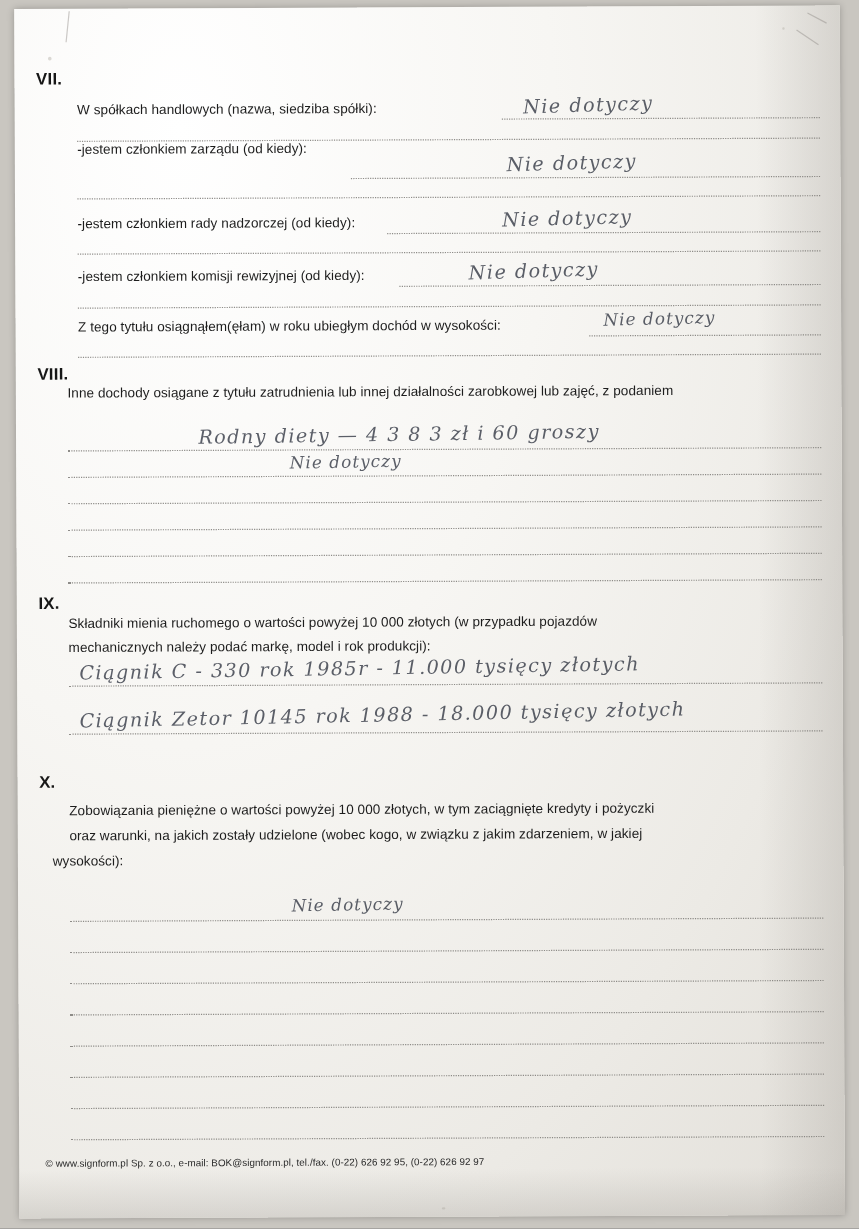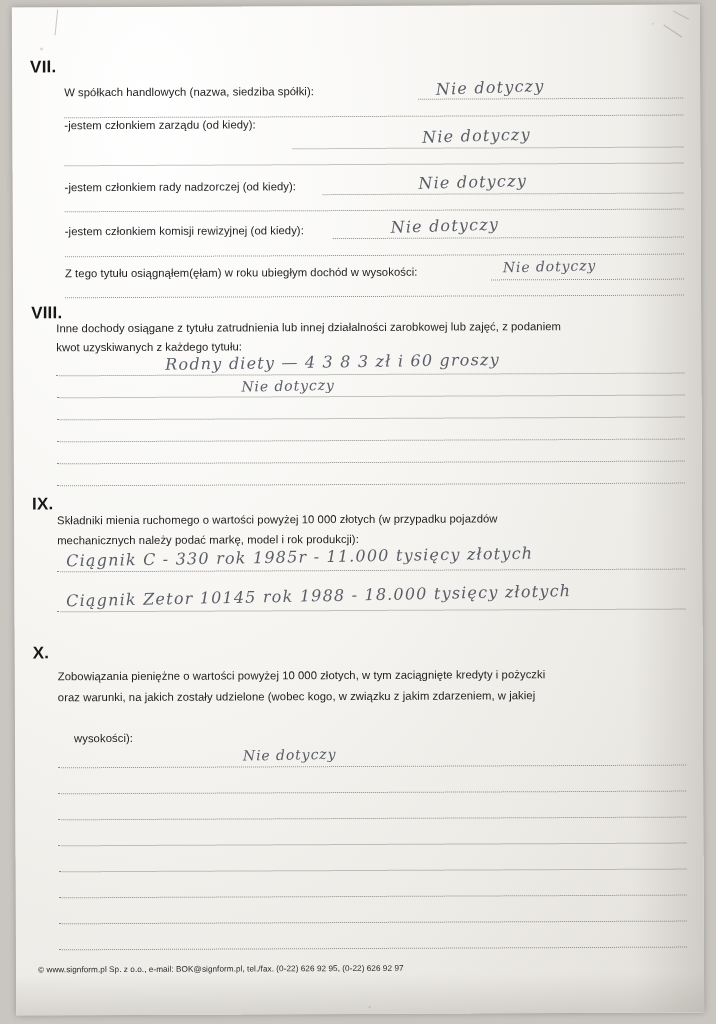--- a/index.html
+++ b/index.html
@@ -43,21 +43,21 @@
     background: linear-gradient(to bottom, rgba(190,186,180,0) 0%, rgba(160,156,150,0.30) 100%);
     pointer-events: none;
   }
   .content {
     position: absolute;
     left: 0; top: 0; right: 0; bottom: 0;
     color: #1b1b1b;
   }
   .sect-num {
     position: absolute;
-    font-size: 17px;
+    font-size: 14px;
     font-weight: bold;
     color: #171717;
     letter-spacing: 0.2px;
   }
   .ptext {
     position: absolute;
     font-size: 11.3px;
     line-height: 17px;
     color: #1d1d1d;
     letter-spacing: 0.05px;
@@ -140,21 +140,20 @@
       <div class="rule" style="left:52px;top:249px;width:619px;"></div>
 
       <div class="ptext" style="left:52px;top:258px;">Z tego tytułu osiągnąłem(ęłam) w roku ubiegłym dochód w wysokości:</div>
       <div class="rule" style="left:478px;top:274px;width:193px;"></div>
       <div class="hand med" style="left:490px;top:254px;transform:rotate(-1.1deg);">Nie dotyczy</div>
       <div class="rule" style="left:52px;top:290px;width:619px;"></div>
 
       <div class="sect-num" style="left:18px;top:296px;">VIII.</div>
 
       <div class="ptext" style="left:43px;top:313px;">Inne dochody osiągane z tytułu zatrudnienia lub innej działalności zarobkowej lub zajęć, z podaniem</div>
-      <div class="ptext" style="left:43px;top:332px;">kwot uzyskiwanych z każdego tytułu:</div>
 
       <div class="rule" style="left:43px;top:368px;width:628px;"></div>
       <div class="hand big" style="left:152px;top:348px;transform:rotate(-0.6deg);">Rodny diety   —   4 3 8 3 zł i 60 groszy</div>
 
       <div class="rule" style="left:43px;top:390px;width:628px;"></div>
       <div class="hand med" style="left:228px;top:372px;transform:rotate(-0.8deg);">Nie dotyczy</div>
 
       <div class="rule" style="left:43px;top:412px;width:628px;"></div>
       <div class="rule" style="left:43px;top:434px;width:628px;"></div>
       <div class="rule" style="left:43px;top:456px;width:628px;"></div>
@@ -168,21 +167,21 @@
       <div class="rule" style="left:43px;top:564px;width:628px;"></div>
       <div class="hand big" style="left:52px;top:544px;transform:rotate(-0.7deg);">Ciągnik  C - 330   rok 1985r  -  11.000 tysięcy złotych</div>
 
       <div class="rule" style="left:43px;top:604px;width:628px;"></div>
       <div class="hand big" style="left:52px;top:584px;transform:rotate(-0.9deg);">Ciągnik Zetor 10145 rok 1988  -  18.000 tysięcy złotych</div>
 
       <div class="sect-num" style="left:18px;top:636px;">X.</div>
 
       <div class="ptext" style="left:43px;top:661px;">Zobowiązania pieniężne o wartości powyżej 10 000 złotych, w tym zaciągnięte kredyty i pożyczki</div>
       <div class="ptext" style="left:43px;top:682px;">oraz warunki, na jakich zostały udzielone (wobec kogo, w związku z jakim zdarzeniem, w jakiej</div>
-      <div class="ptext" style="left:59px;top:703px;margin-top:20px;">wysokości):</div>
+      <div class="ptext" style="left:29px;top:703px;">wysokości):</div>
 
       <div class="rule" style="left:43px;top:760px;width:628px;"></div>
       <div class="hand med" style="left:228px;top:741px;transform:rotate(-0.8deg);">Nie dotyczy</div>
 
       <div class="rule" style="left:43px;top:786px;width:628px;"></div>
       <div class="rule" style="left:43px;top:812px;width:628px;"></div>
       <div class="rule" style="left:43px;top:838px;width:628px;"></div>
       <div class="rule" style="left:43px;top:864px;width:628px;"></div>
       <div class="rule" style="left:43px;top:890px;width:628px;"></div>
       <div class="rule" style="left:43px;top:916px;width:628px;"></div>

